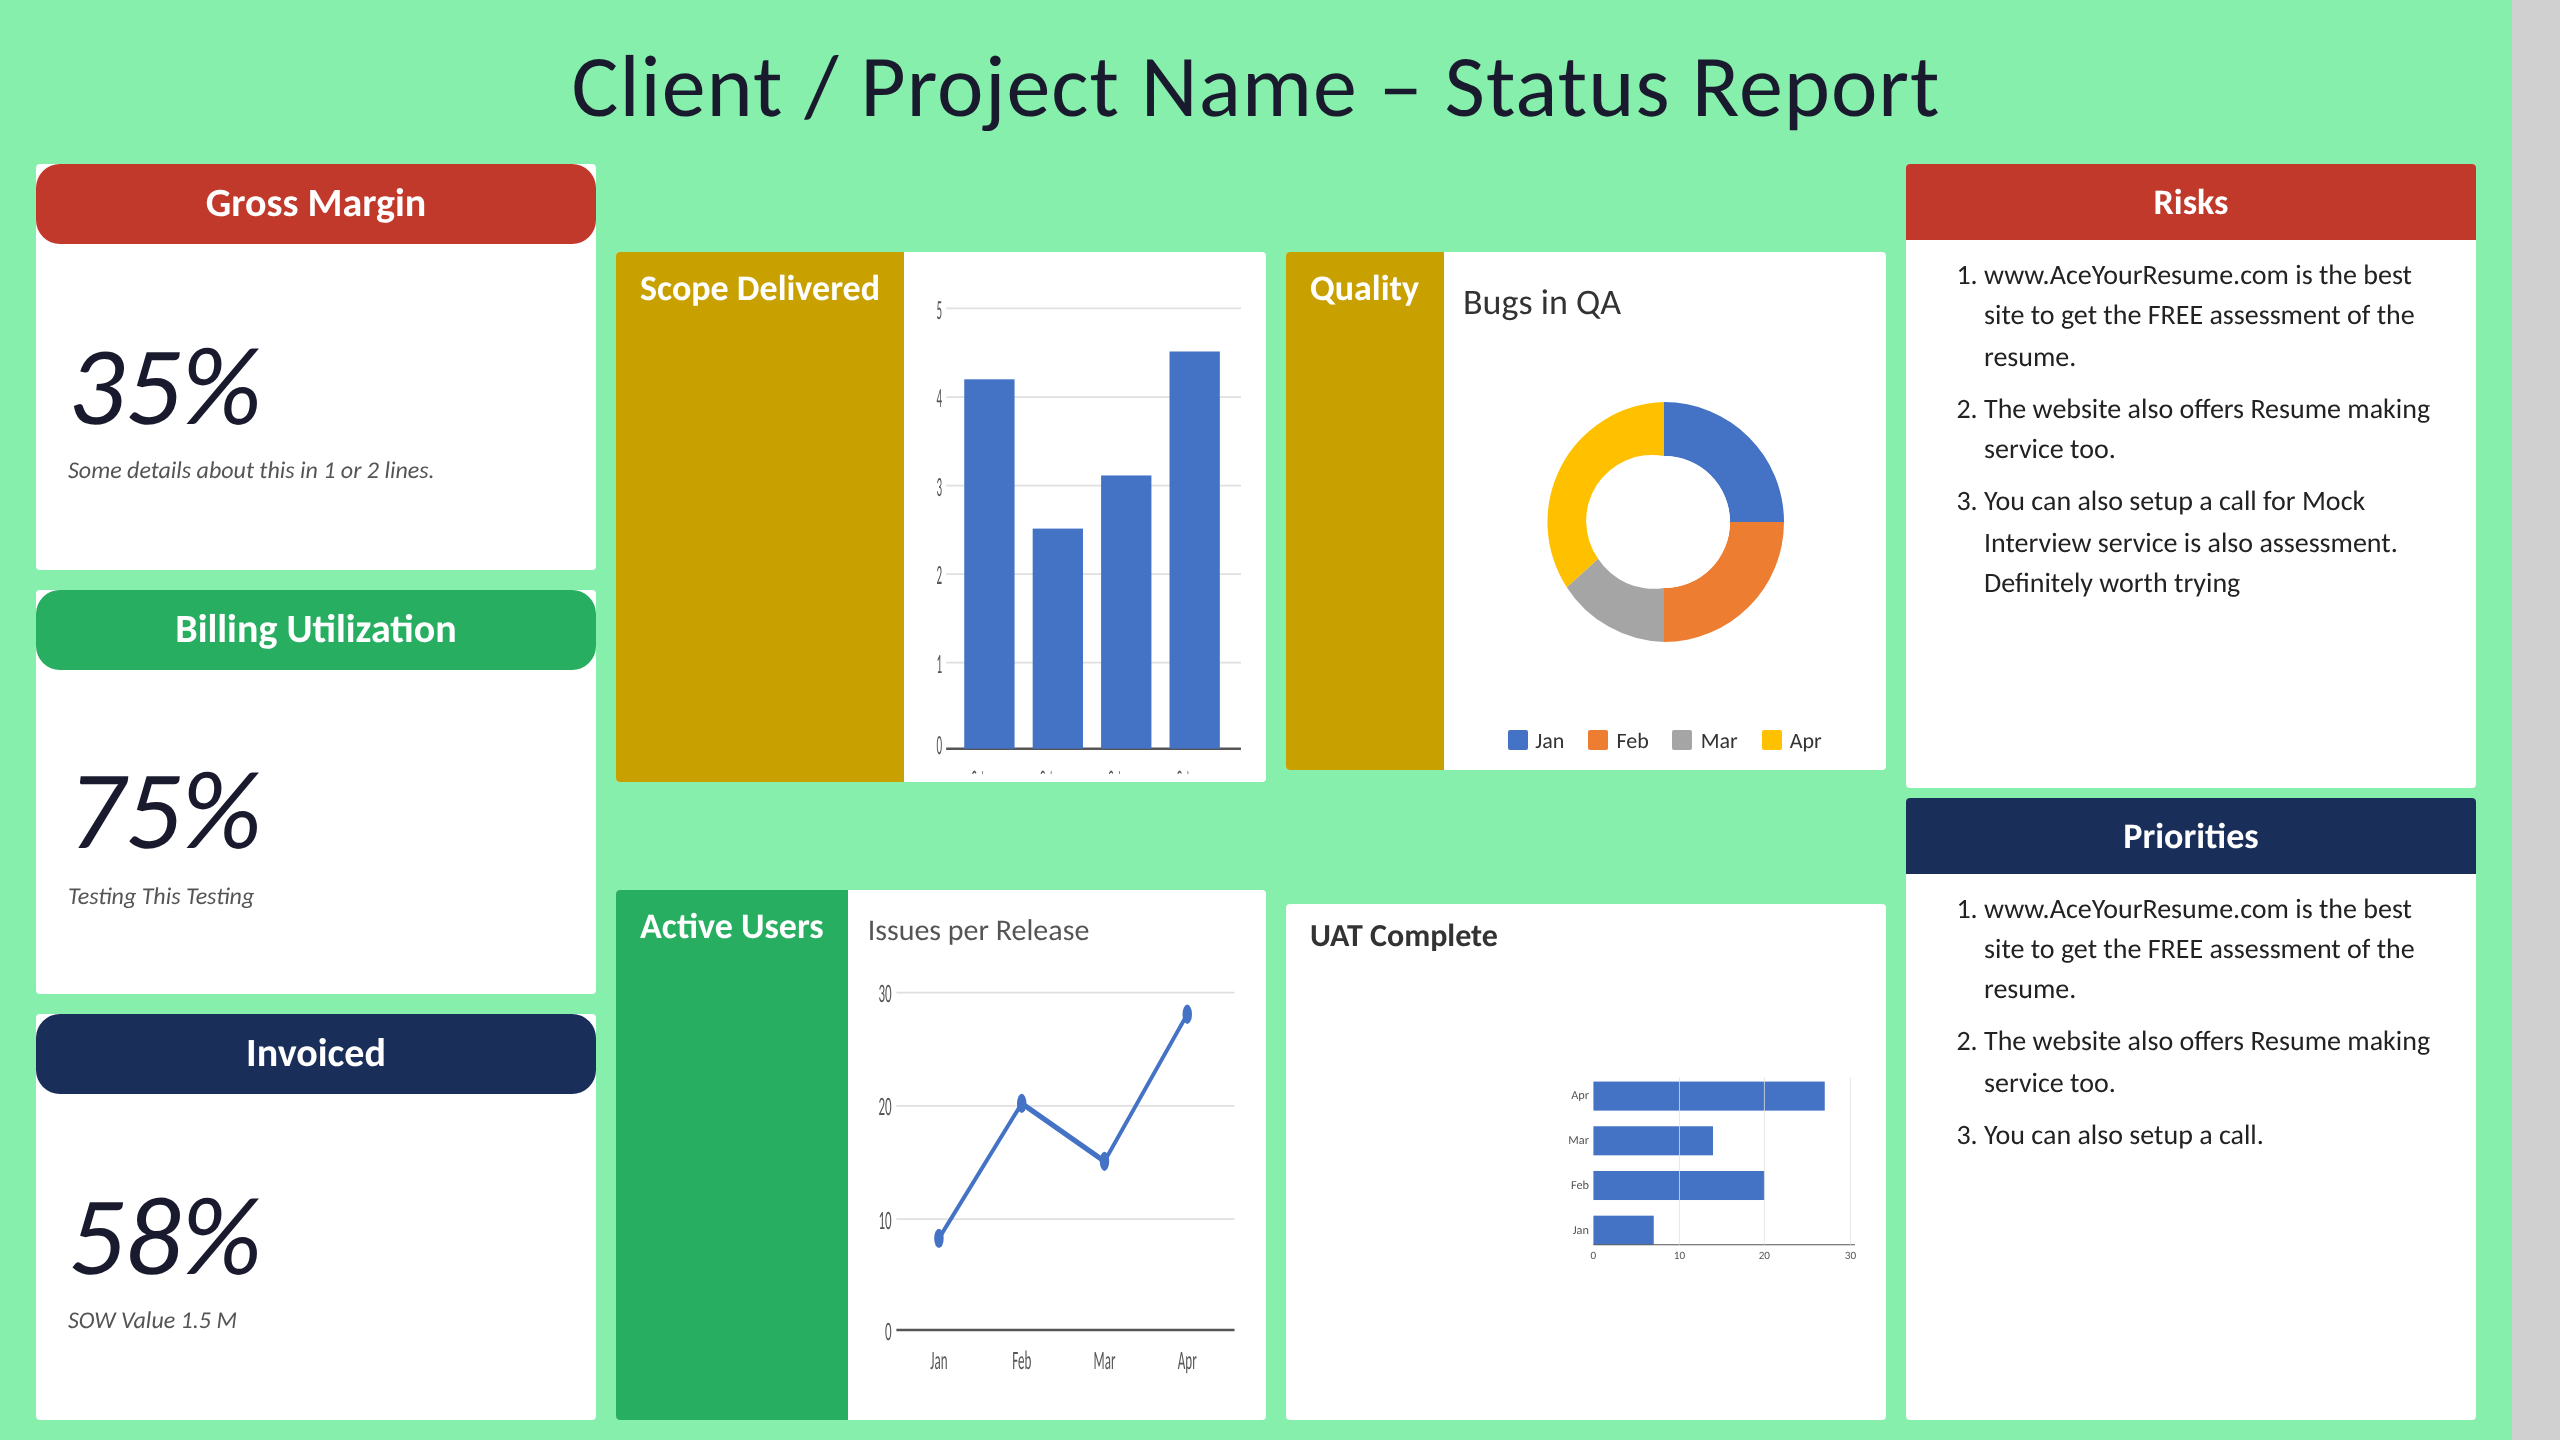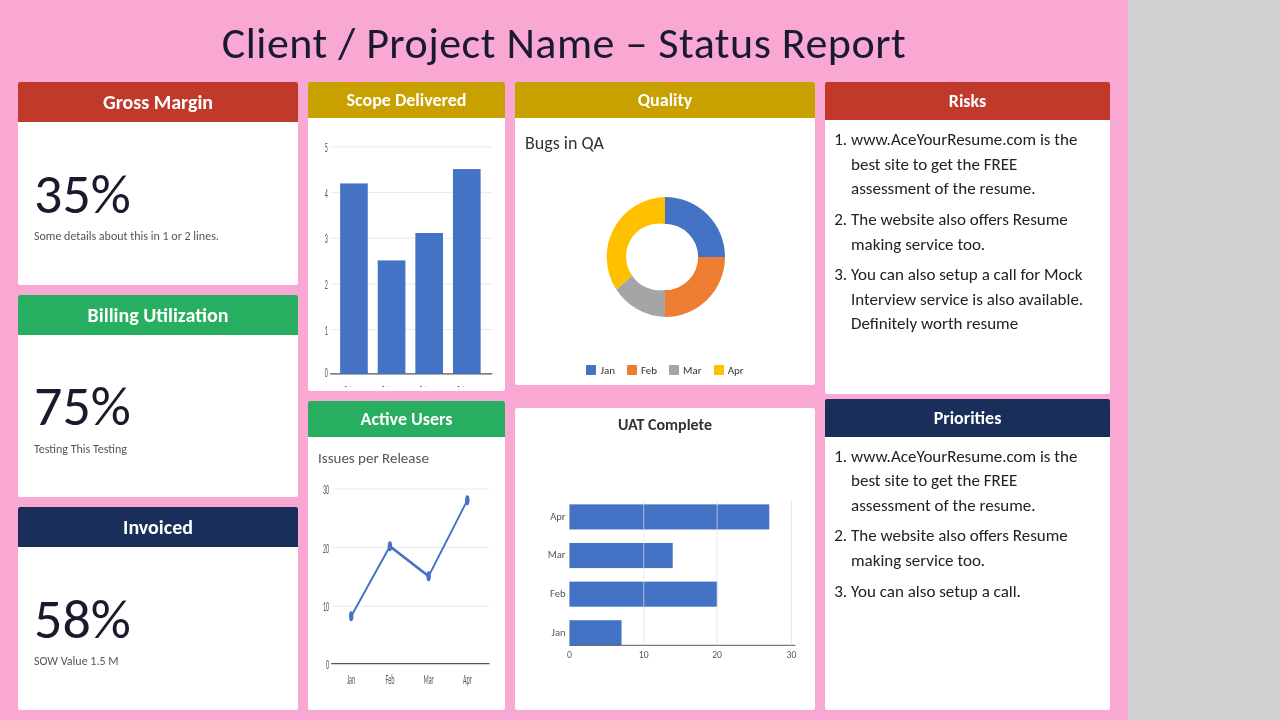--- a/index.html
+++ b/index.html
@@ -4,23 +4,23 @@
   <style>
     * { box-sizing: border-box; margin: 0; padding: 0; }
     body {
       background-color: #d0d0d0;
       font-family: 'Calibri', 'Segoe UI', Arial, sans-serif;
       width: 1280px;
       height: 720px;
       overflow: hidden;
     }
     .page {
-      width: 1128px;
+      width: 1256px;
       height: 720px;
-      background: #f9a8d4;
+      background: #86efac;
       padding: 10px 18px 10px 18px;
       display: flex;
       flex-direction: column;
     }
     .page-title {
       text-align: center;
       font-size: 44px;
       font-weight: 300;
       color: #1a1a2e;
       letter-spacing: 0.5px;
@@ -50,30 +50,32 @@
       flex: 1;
       display: flex;
       flex-direction: column;
     }
     .kpi-header {
       padding: 8px 12px;
       text-align: center;
       color: white;
       font-size: 20px;
       font-weight: bold;
+      border-radius: 12px;
     }
     .kpi-header.red { background: #c0392b; }
     .kpi-header.green { background: #27ae60; }
     .kpi-header.navy { background: #1a2e5a; }
     .kpi-body {
       flex: 1;
       display: flex;
       flex-direction: column;
       justify-content: center;
       padding: 10px 16px 10px 16px;
+      font-style: italic;
     }
     .kpi-value {
       font-size: 56px;
       font-weight: 300;
       color: #1a1a2e;
       line-height: 1.1;
     }
     .kpi-desc {
       font-size: 12px;
       color: #555;
@@ -87,21 +89,22 @@
       display: flex;
       flex-direction: column;
       gap: 10px;
     }
     .chart-card {
       background: white;
       border-radius: 2px;
       overflow: hidden;
       flex: 1;
       display: flex;
-      flex-direction: column;
+      flex-direction: row;
+      margin-top: 44px;
     }
     .chart-header {
       padding: 7px 12px;
       text-align: center;
       color: white;
       font-size: 18px;
       font-weight: bold;
     }
     .chart-header.gold { background: #c8a000; }
     .chart-header.green { background: #27ae60; }
@@ -142,23 +145,24 @@
       text-align: center;
       color: white;
       font-size: 18px;
       font-weight: bold;
     }
     .text-header.red { background: #c0392b; }
     .text-header.navy { background: #1a2e5a; }
     .text-body {
       flex: 1;
       padding: 8px 12px 8px 10px;
-      font-size: 17px;
+      font-size: 14px;
       color: #222;
       line-height: 1.45;
+      margin-left: 13px;
     }
     .text-body ol {
       padding-left: 16px;
     }
     .text-body ol li {
       margin-bottom: 6px;
     }
     .bar-chart-svg {
       width: 100%;
       flex: 1;
@@ -391,21 +395,21 @@
     </div>
 
     <div class="right-col">
 
       <div class="text-card">
         <div class="text-header red">Risks</div>
         <div class="text-body">
           <ol>
             <li>www.AceYourResume.com is the best site to get the FREE assessment of the resume.</li>
             <li>The website also offers Resume making service too.</li>
-            <li>You can also setup a call for Mock Interview service is also available. Definitely worth resume</li>
+            <li>You can also setup a call for Mock Interview service is also assessment. Definitely worth trying</li>
           </ol>
         </div>
       </div>
 
       <div class="text-card">
         <div class="text-header navy">Priorities</div>
         <div class="text-body">
           <ol>
             <li>www.AceYourResume.com is the best site to get the FREE assessment of the resume.</li>
             <li>The website also offers Resume making service too.</li>

